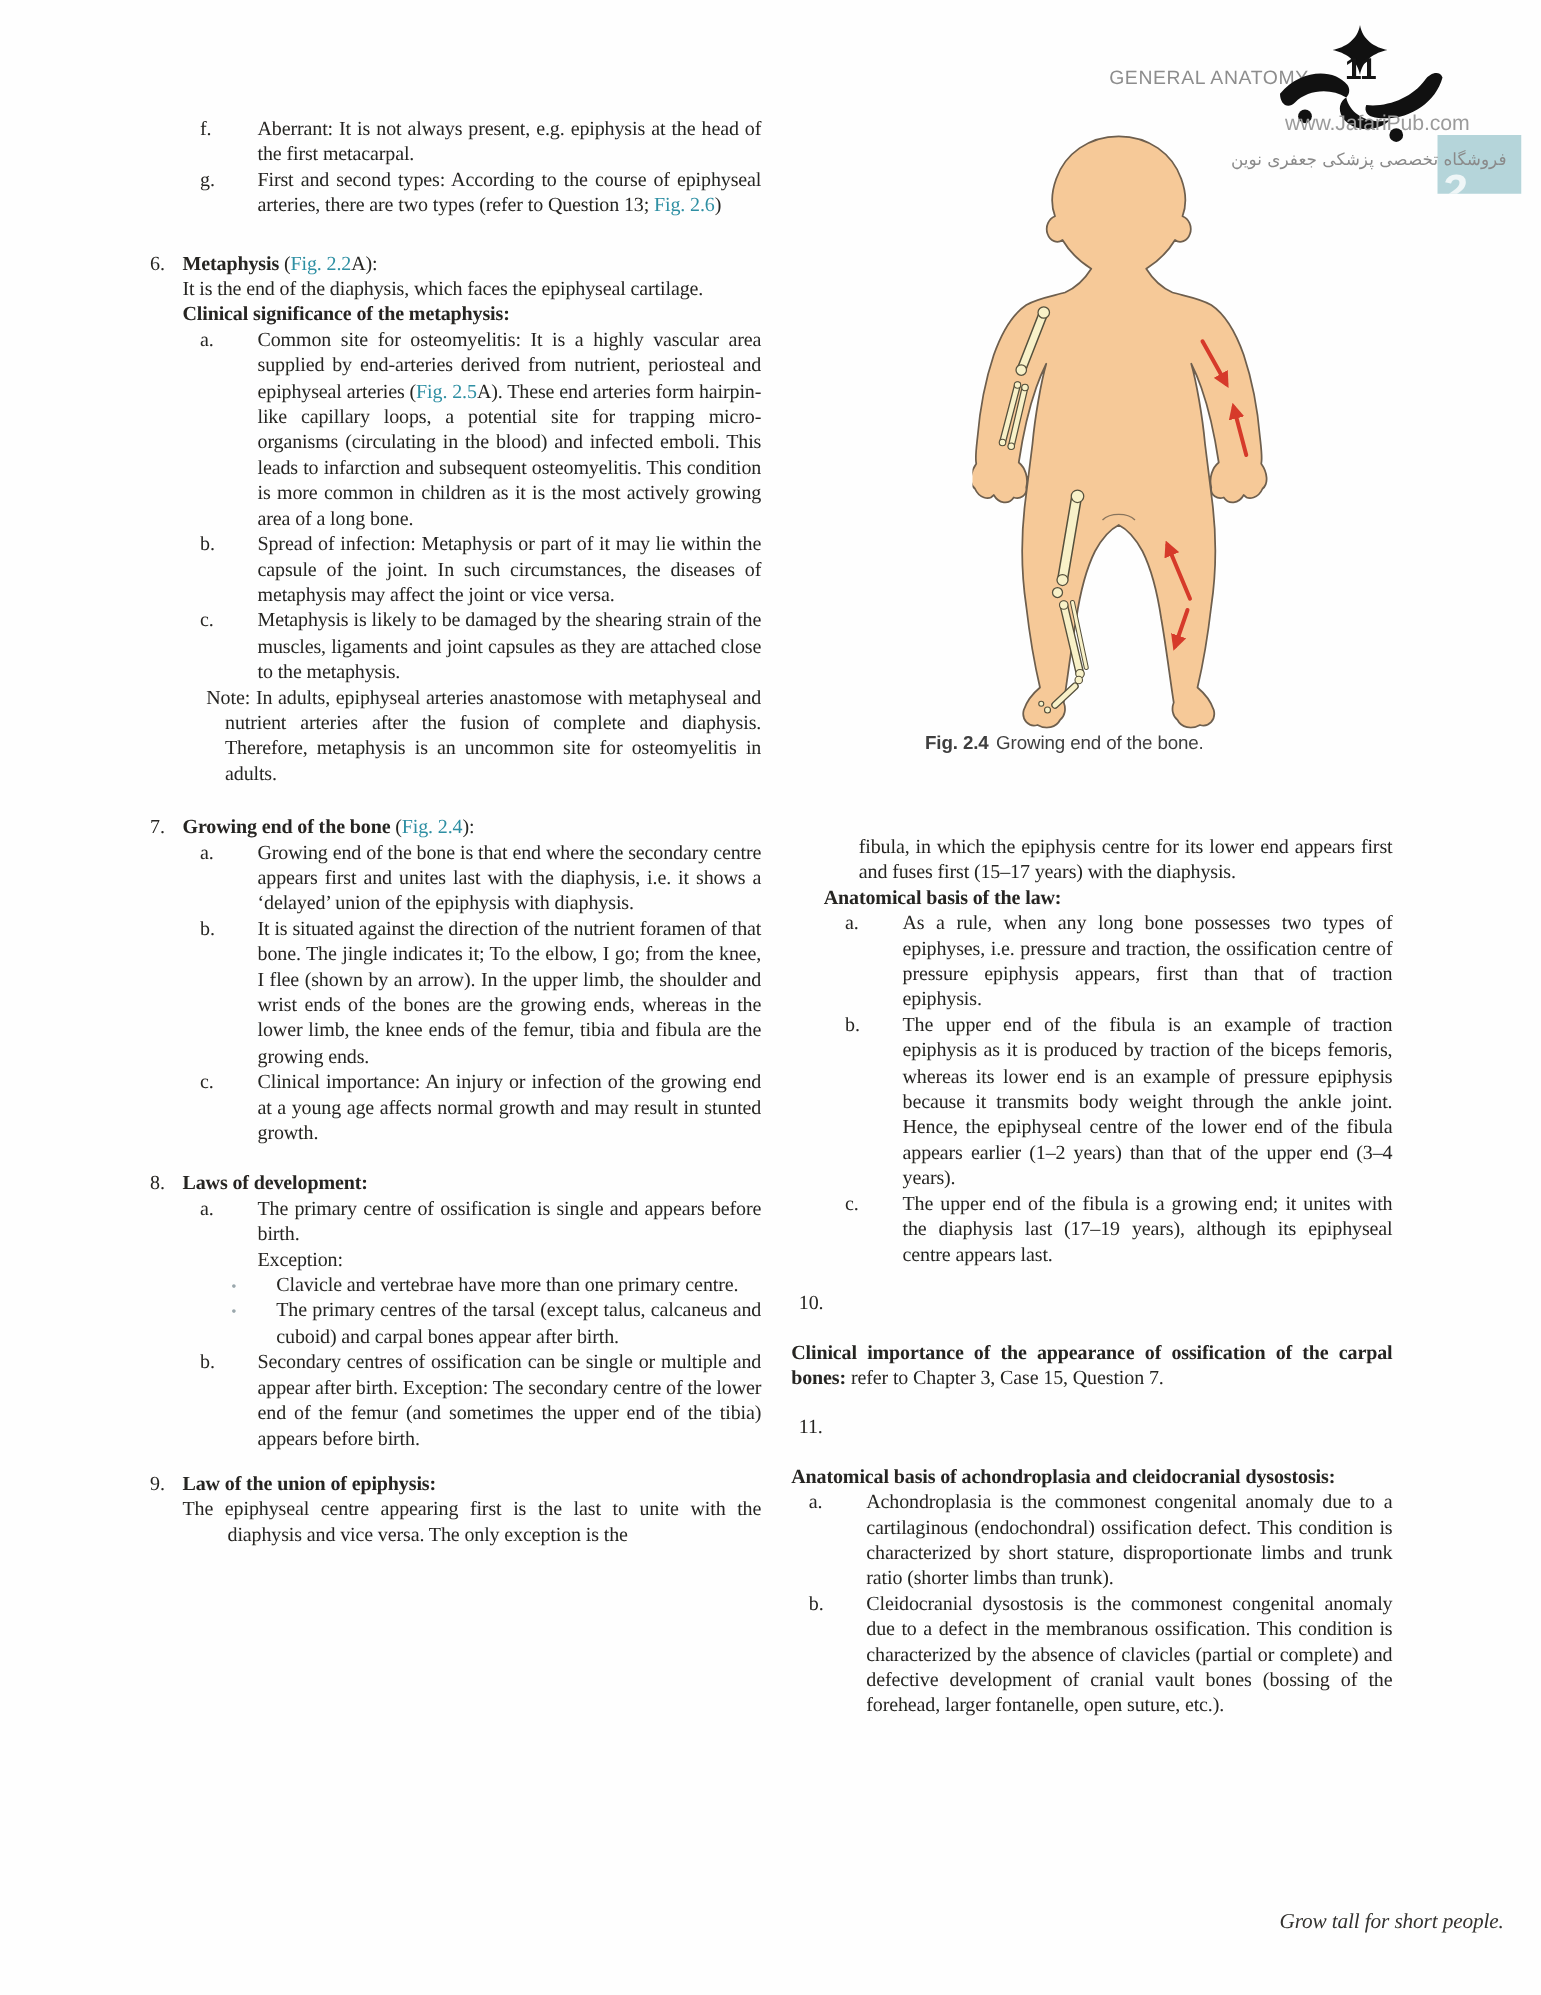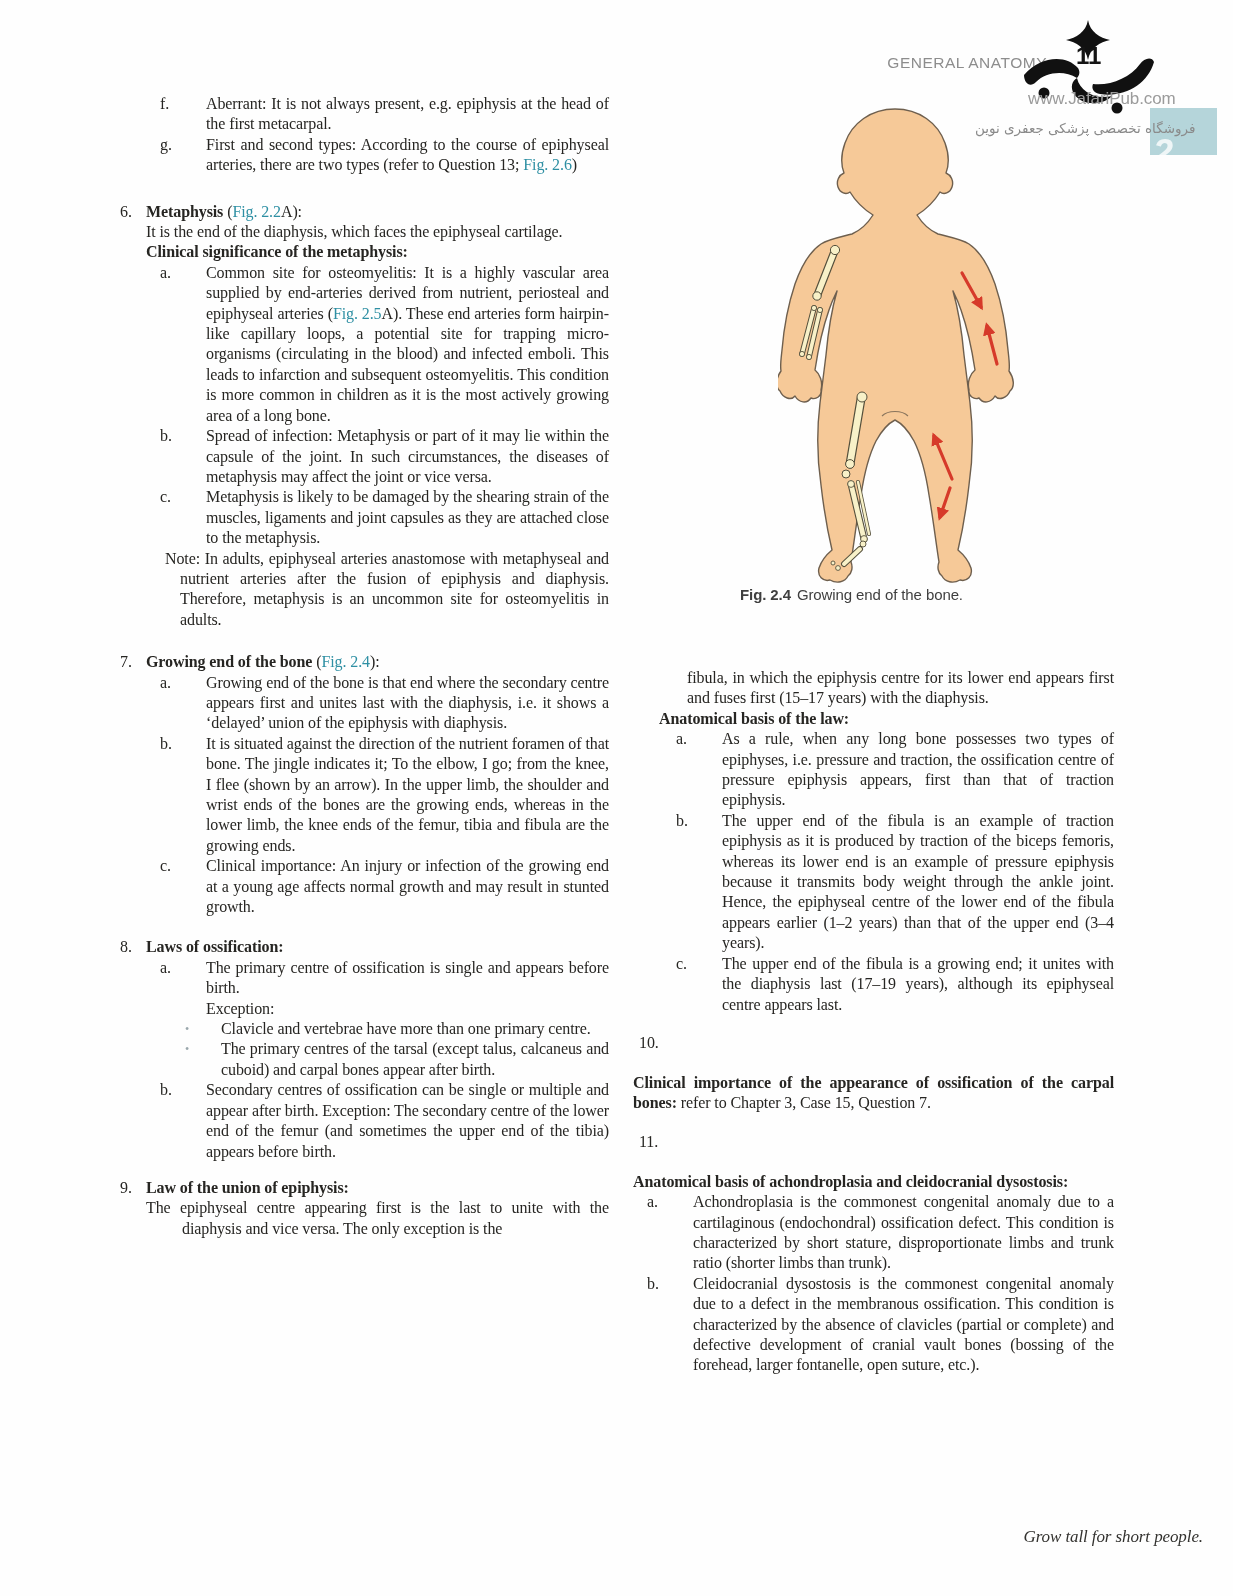--- a/index.html
+++ b/index.html
@@ -10,21 +10,21 @@
   .section-title{position:absolute;left:855px;top:53px;width:192px;text-align:right;
         font-family:"Liberation Sans",sans-serif;font-size:15.5px;letter-spacing:.5px;color:#8d8d8d;}
   .logo{position:absolute;left:1014px;top:20px;}
   .page-num{position:absolute;left:1076px;top:46px;font-family:"Liberation Sans",sans-serif;
         font-weight:bold;font-size:24px;color:#141414;}
   .website{position:absolute;left:1028px;top:89px;font-family:"Liberation Sans",sans-serif;
         font-size:17px;color:#9b9b9b;}
   .wm-square{position:absolute;left:1150px;top:108px;width:67px;height:47px;background:#b5d5da;overflow:hidden;}
   .wm-square span{position:absolute;left:3px;bottom:-8px;font-family:"Liberation Sans",sans-serif;
         font-weight:bold;font-style:italic;font-size:36px;color:rgba(255,255,255,.78);}
-  .persian{position:absolute;right:18px;top:118px;width:240px;text-align:left;direction:rtl;
+  .persian{position:absolute;right:18px;top:118px;width:240px;text-align:center;direction:rtl;
         font-family:"DejaVu Sans",sans-serif;font-size:13.5px;color:#8a8a8a;}
   
   .baby-fig{position:absolute;left:778px;top:103px;}
   .fig-caption{position:absolute;left:740px;top:585px;width:330px;text-align:left;
         font-family:"Liberation Sans",sans-serif;font-size:15px;color:#3f3f3f;}
   .fig-caption b{margin-right:6px;}
   
   .col{position:absolute;text-align:justify;}
   #col-left{left:120px;top:94px;width:489px;}
   #col-right{left:633px;top:668px;width:481px;}
@@ -179,21 +179,21 @@
           <div class="stxt"><span>Common site for osteomyelitis: It is a highly vascular area supplied by end-arteries derived from nutrient, periosteal and epiphyseal arteries (</span><span class="fig">Fig. 2.5</span><span>A). These end arteries form hairpin-like capillary loops, a potential site for trapping micro-organisms (circulating in the blood) and infected emboli. This leads to infarction and subsequent osteomyelitis. This condition is more common in children as it is the most actively growing area of a long bone.</span></div>
         </div>
         <div class="sub">
           <span class="slet">b.</span>
           <div class="stxt">Spread of infection: Metaphysis or part of it may lie within the capsule of the joint. In such circumstances, the diseases of metaphysis may affect the joint or vice versa.</div>
         </div>
         <div class="sub">
           <span class="slet">c.</span>
           <div class="stxt">Metaphysis is likely to be damaged by the shearing strain of the muscles, ligaments and joint capsules as they are attached close to the metaphysis.</div>
         </div>
-        <div class="note">Note: In adults, epiphyseal arteries anastomose with metaphyseal and nutrient arteries after the fusion of epiphysis and diaphysis. Therefore, metaphysis is an uncommon site for osteomyelitis in adults.</div>
+        <div class="note">Note: In adults, epiphyseal arteries anastomose with metaphyseal and nutrient arteries after the fusion of complete and diaphysis. Therefore, metaphysis is an uncommon site for osteomyelitis in adults.</div>
       </div>
     </div>
 
     <div class="item mt22">
       <span class="inum">7.</span>
       <div class="icontent">
         <div class="ihead"><b>Growing end of the bone</b><span> (</span><span class="fig">Fig. 2.4</span><span>):</span></div>
         <div class="sub">
           <span class="slet">a.</span>
           <div class="stxt">Growing end of the bone is that end where the secondary centre appears first and unites last with the diaphysis, i.e. it shows a ‘delayed’ union of the epiphysis with diaphysis.</div>
@@ -205,21 +205,21 @@
         <div class="sub">
           <span class="slet">c.</span>
           <div class="stxt">Clinical importance: An injury or infection of the growing end at a young age affects normal growth and may result in stunted growth.</div>
         </div>
       </div>
     </div>
 
     <div class="item mt20">
       <span class="inum">8.</span>
       <div class="icontent">
-        <div class="ihead"><b>Laws of ossification:</b></div>
+        <div class="ihead"><b>Laws of development:</b></div>
         <div class="sub">
           <span class="slet">a.</span>
           <div class="stxt">
             <div>The primary centre of ossification is single and appears before birth.</div>
             <div>Exception:</div>
             <div class="bullet-row">
               <span class="bdot"></span>
               <div class="stxt">Clavicle and vertebrae have more than one primary centre.</div>
             </div>
             <div class="bullet-row">

